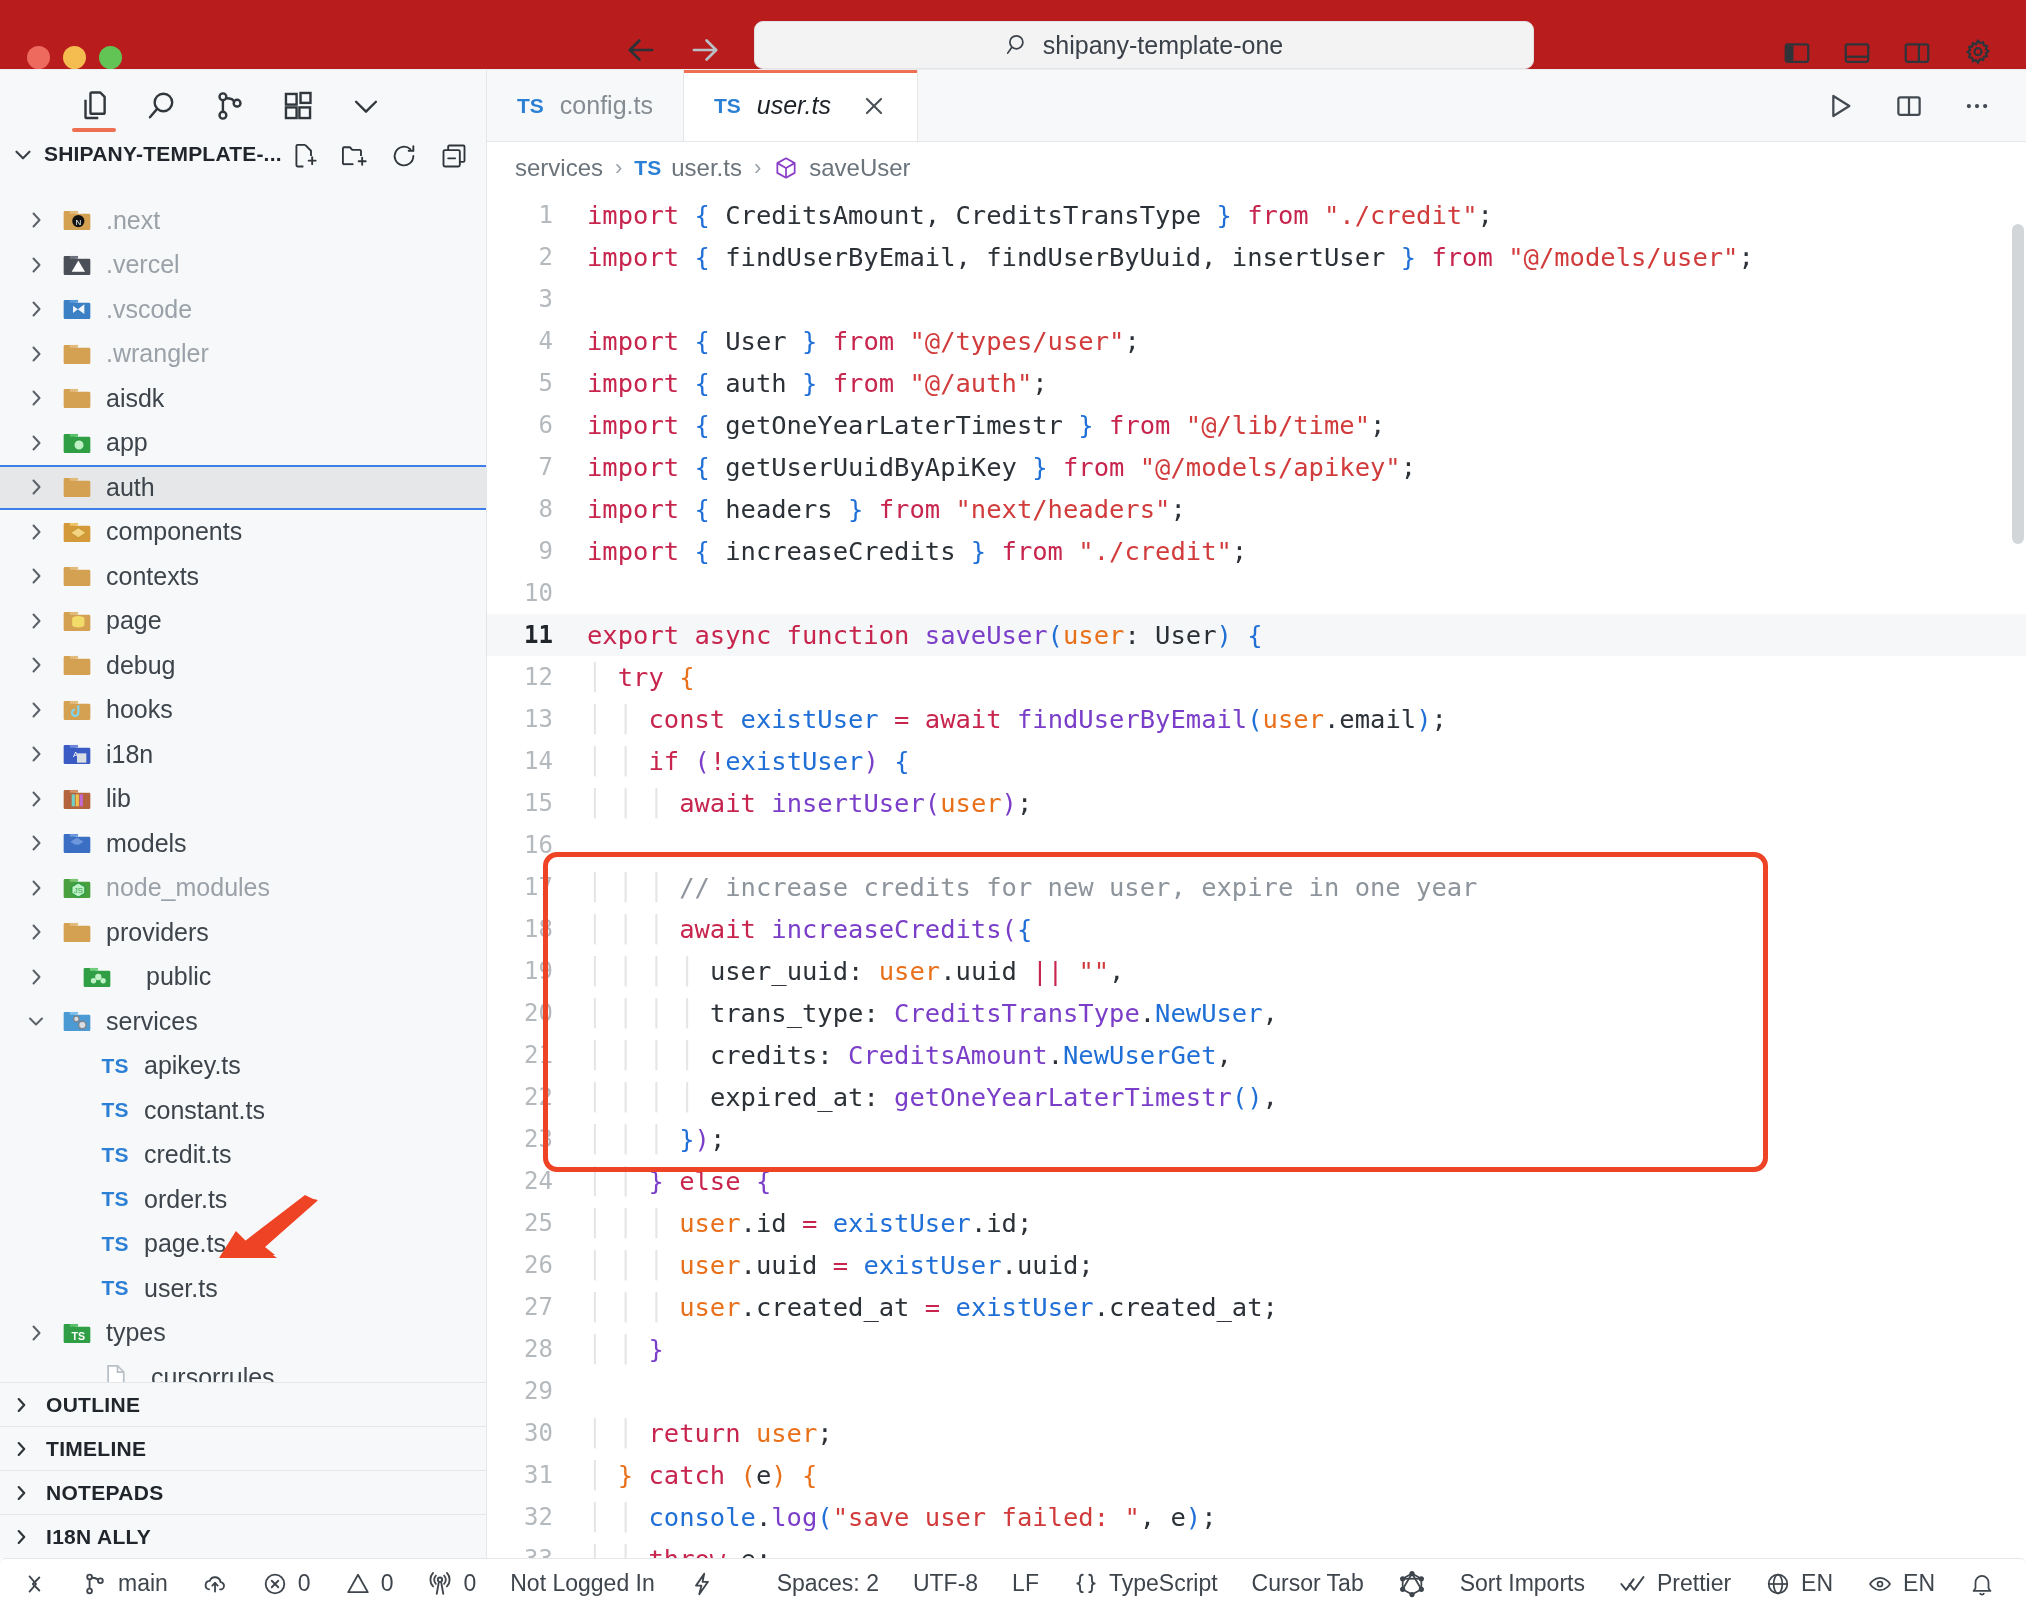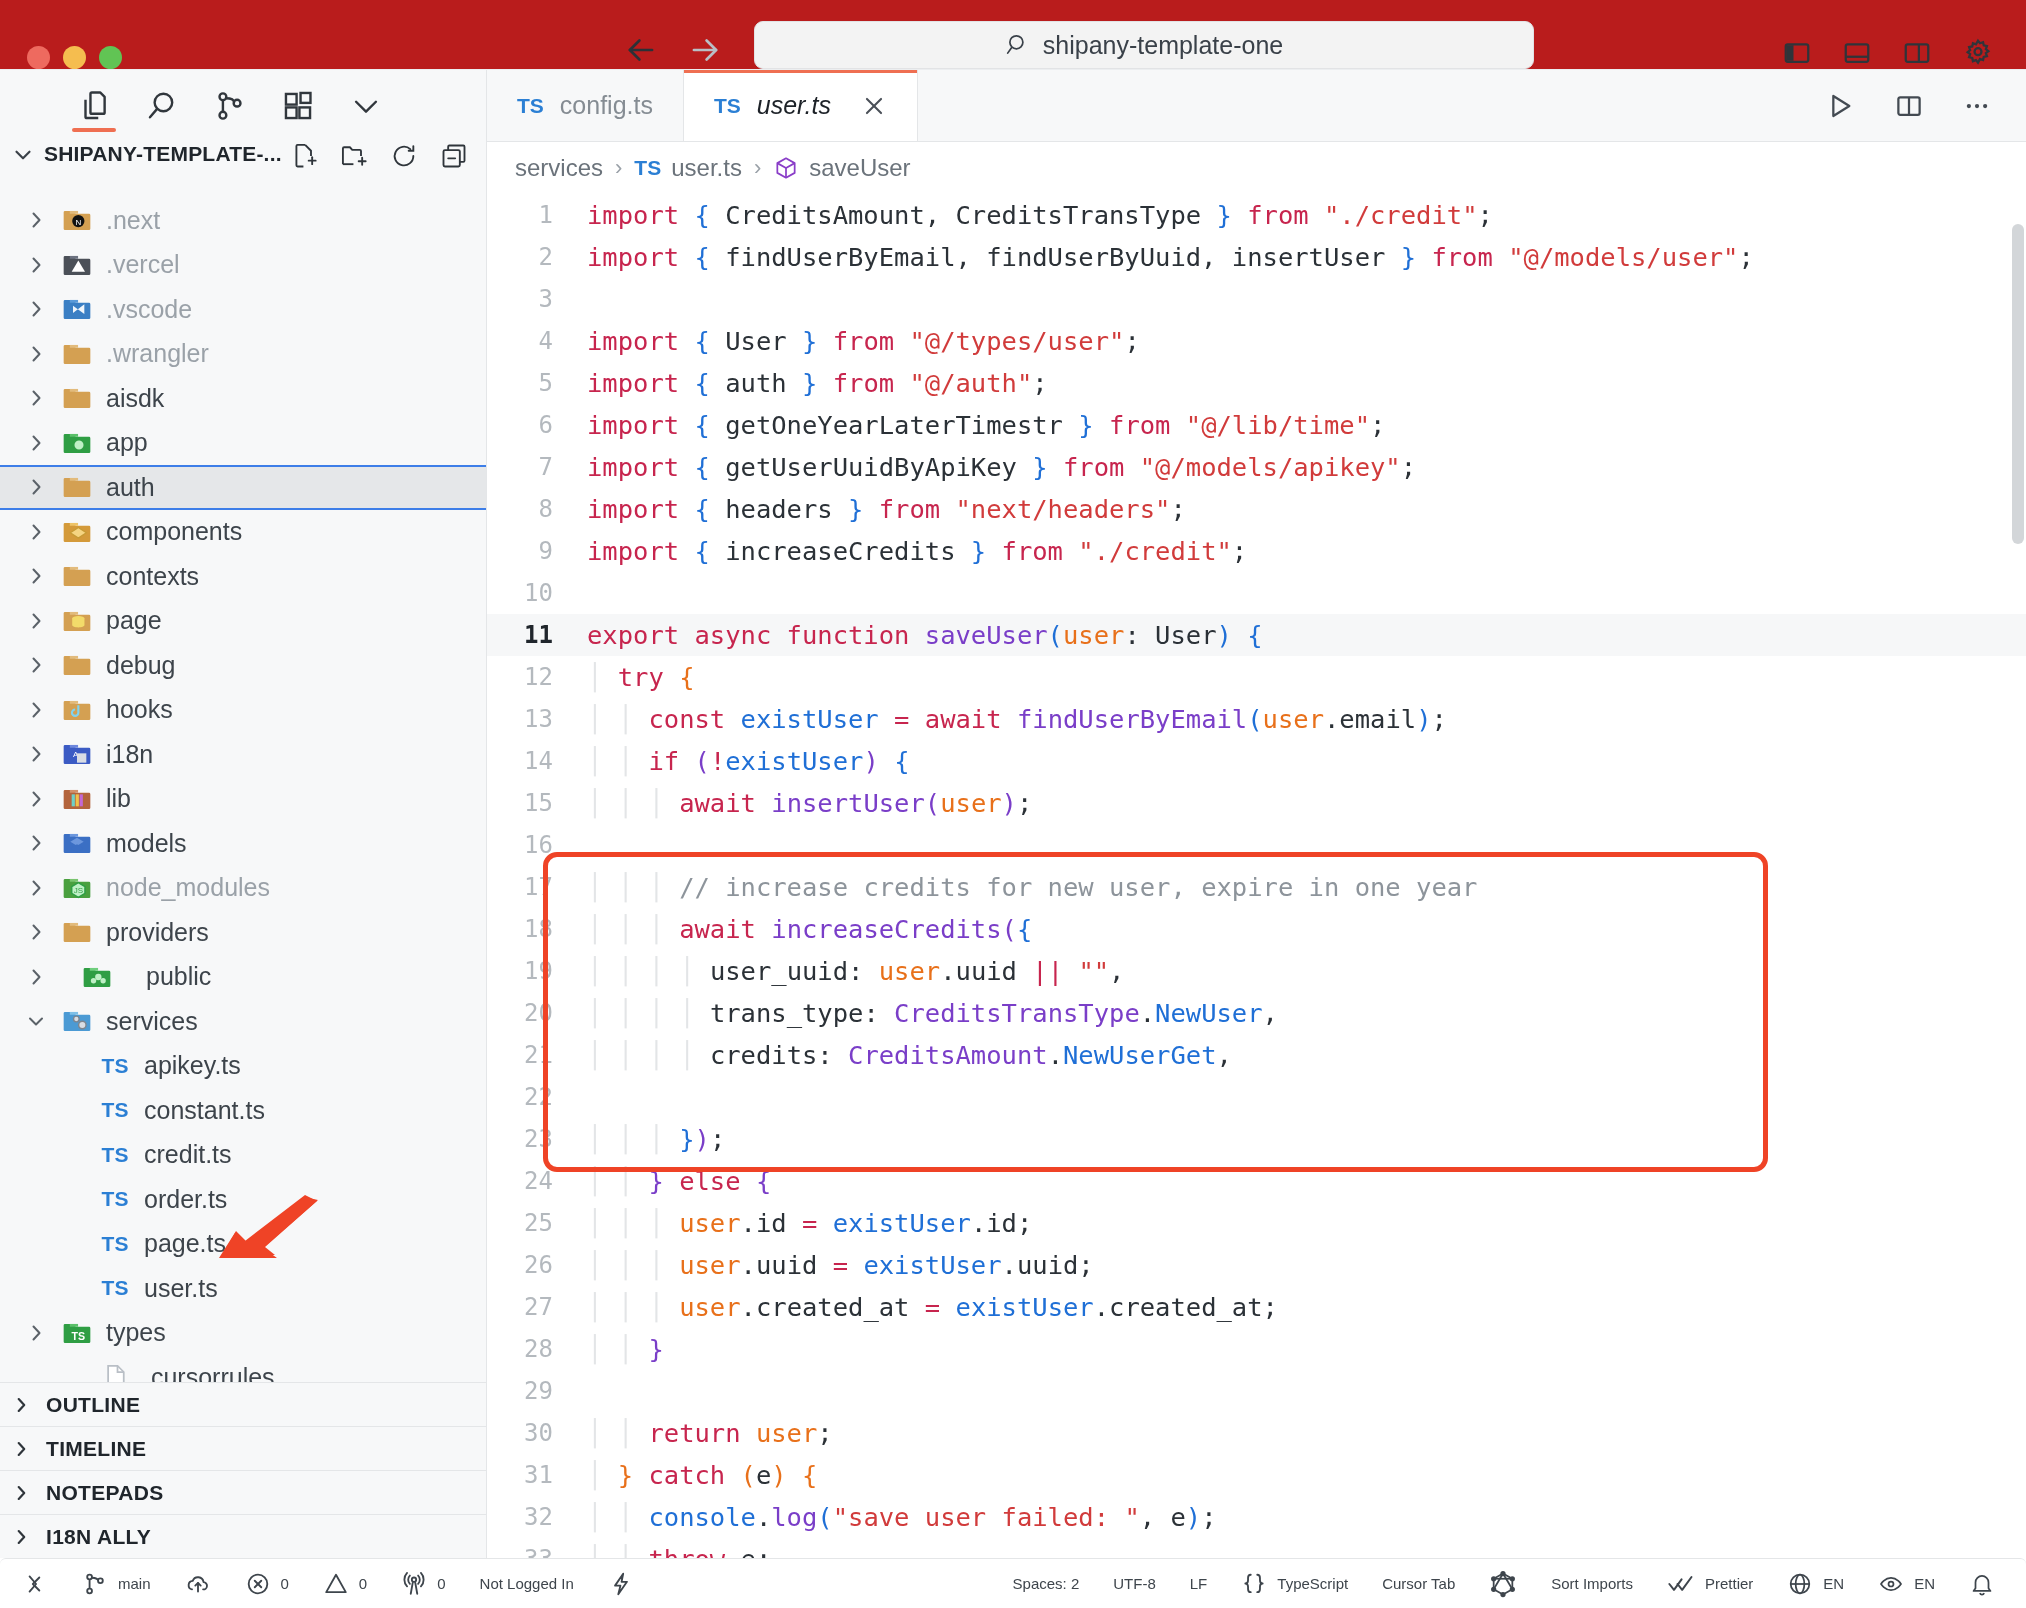--- a/index.html
+++ b/index.html
@@ -145,21 +145,21 @@
     pointer-events: none;
   }
   .vscroll {
     position: absolute; right: 2px; width: 12px; background: #d3d6d9; border-radius: 6px;
   }
 
   
   .statusbar {
     height: 50px; flex: 0 0 50px; background: #ffffff;
     border-top: 1px solid #e4e6e8;
-    display: flex; align-items: center; font-size: 15px; color: #3e454c; border-radius: 6px;
+    display: flex; align-items: center; font-size: 23px; color: #3e454c; border-radius: 6px;
   }
   .sitem { display: flex; align-items: center; gap: 10px; padding: 0 17px; white-space: nowrap; }
   .sitem.first { padding-left: 22px; }
   .sb-left { display: flex; align-items: center; }
   .sb-right { margin-left: auto; display: flex; align-items: center; padding-right: 14px; }
 
   
   .arrow-ann { position: absolute; pointer-events: none; }
 </style>
 </head>
@@ -782,21 +782,21 @@
             <div class="cline"><span class="lnum">12</span><span class="ctext"><span class="guide">│</span>&nbsp;<span class="kw">try</span><span class="pn"> </span><span class="br3">{</span></span></div>
             <div class="cline"><span class="lnum">13</span><span class="ctext"><span class="guide">│</span>&nbsp;<span class="guide">│</span>&nbsp;<span class="kw">const</span><span class="prop"> existUser</span><span class="op"> =</span><span class="kw"> await</span><span class="fn"> findUserByEmail</span><span class="br1">(</span><span class="var">user</span><span class="pn">.email</span><span class="br1">)</span><span class="pn">;</span></span></div>
             <div class="cline"><span class="lnum">14</span><span class="ctext"><span class="guide">│</span>&nbsp;<span class="guide">│</span>&nbsp;<span class="kw">if</span><span class="pn"> </span><span class="br2">(</span><span class="op">!</span><span class="prop">existUser</span><span class="br2">)</span><span class="pn"> </span><span class="br1">{</span></span></div>
             <div class="cline"><span class="lnum">15</span><span class="ctext"><span class="guide">│</span>&nbsp;<span class="guide">│</span>&nbsp;<span class="guide">│</span>&nbsp;<span class="kw">await</span><span class="fn"> insertUser</span><span class="br2">(</span><span class="var">user</span><span class="br2">)</span><span class="pn">;</span></span></div>
             <div class="cline"><span class="lnum">16</span><span class="ctext"></span></div>
             <div class="cline"><span class="lnum">17</span><span class="ctext"><span class="guide">│</span>&nbsp;<span class="guide">│</span>&nbsp;<span class="guide">│</span>&nbsp;<span class="cmt">// increase credits for new user, expire in one year</span></span></div>
             <div class="cline"><span class="lnum">18</span><span class="ctext"><span class="guide">│</span>&nbsp;<span class="guide">│</span>&nbsp;<span class="guide">│</span>&nbsp;<span class="kw">await</span><span class="fn"> increaseCredits</span><span class="br2">(</span><span class="br1">{</span></span></div>
             <div class="cline"><span class="lnum">19</span><span class="ctext"><span class="guide">│</span>&nbsp;<span class="guide">│</span>&nbsp;<span class="guide">│</span>&nbsp;<span class="guide">│</span>&nbsp;<span class="pn">user_uuid: </span><span class="var">user</span><span class="pn">.uuid </span><span class="op">||</span><span class="str"> ""</span><span class="pn">,</span></span></div>
             <div class="cline"><span class="lnum">20</span><span class="ctext"><span class="guide">│</span>&nbsp;<span class="guide">│</span>&nbsp;<span class="guide">│</span>&nbsp;<span class="guide">│</span>&nbsp;<span class="pn">trans_type: </span><span class="fn">CreditsTransType</span><span class="pn">.</span><span class="prop">NewUser</span><span class="pn">,</span></span></div>
             <div class="cline"><span class="lnum">21</span><span class="ctext"><span class="guide">│</span>&nbsp;<span class="guide">│</span>&nbsp;<span class="guide">│</span>&nbsp;<span class="guide">│</span>&nbsp;<span class="pn">credits: </span><span class="fn">CreditsAmount</span><span class="pn">.</span><span class="prop">NewUserGet</span><span class="pn">,</span></span></div>
-            <div class="cline"><span class="lnum">22</span></div>
+            <div class="cline"><span class="lnum">22</span><span class="ctext"><span class="guide">│</span>&nbsp;<span class="guide">│</span>&nbsp;<span class="guide">│</span>&nbsp;<span class="guide">│</span>&nbsp;<span class="pn">expired_at: </span><span class="fn">getOneYearLaterTimestr</span><span class="br1">()</span><span class="pn">,</span></span></div>
             <div class="cline"><span class="lnum">23</span><span class="ctext"><span class="guide">│</span>&nbsp;<span class="guide">│</span>&nbsp;<span class="guide">│</span>&nbsp;<span class="br1">}</span><span class="br2">)</span><span class="pn">;</span></span></div>
             <div class="cline"><span class="lnum">24</span><span class="ctext"><span class="guide">│</span>&nbsp;<span class="guide">│</span>&nbsp;<span class="br2">}</span><span class="kw"> else</span><span class="pn"> </span><span class="br2">{</span></span></div>
             <div class="cline"><span class="lnum">25</span><span class="ctext"><span class="guide">│</span>&nbsp;<span class="guide">│</span>&nbsp;<span class="guide">│</span>&nbsp;<span class="var">user</span><span class="pn">.id</span><span class="op"> = </span><span class="prop">existUser</span><span class="pn">.id;</span></span></div>
             <div class="cline"><span class="lnum">26</span><span class="ctext"><span class="guide">│</span>&nbsp;<span class="guide">│</span>&nbsp;<span class="guide">│</span>&nbsp;<span class="var">user</span><span class="pn">.uuid</span><span class="op"> = </span><span class="prop">existUser</span><span class="pn">.uuid;</span></span></div>
             <div class="cline"><span class="lnum">27</span><span class="ctext"><span class="guide">│</span>&nbsp;<span class="guide">│</span>&nbsp;<span class="guide">│</span>&nbsp;<span class="var">user</span><span class="pn">.created_at</span><span class="op"> = </span><span class="prop">existUser</span><span class="pn">.created_at;</span></span></div>
             <div class="cline"><span class="lnum">28</span><span class="ctext"><span class="guide">│</span>&nbsp;<span class="guide">│</span>&nbsp;<span class="br2">}</span></span></div>
             <div class="cline"><span class="lnum">29</span><span class="ctext"></span></div>
             <div class="cline"><span class="lnum">30</span><span class="ctext"><span class="guide">│</span>&nbsp;<span class="guide">│</span>&nbsp;<span class="kw">return</span><span class="var"> user</span><span class="pn">;</span></span></div>
             <div class="cline"><span class="lnum">31</span><span class="ctext"><span class="guide">│</span>&nbsp;<span class="br3">}</span><span class="kw"> catch</span><span class="pn"> </span><span class="br3">(</span><span class="pn">e</span><span class="br3">)</span><span class="pn"> </span><span class="br3">{</span></span></div>
             <div class="cline"><span class="lnum">32</span><span class="ctext"><span class="guide">│</span>&nbsp;<span class="guide">│</span>&nbsp;<span class="prop">console</span><span class="pn">.</span><span class="fn">log</span><span class="br1">(</span><span class="str">"save user failed: "</span><span class="pn">, e</span><span class="br1">)</span><span class="pn">;</span></span></div>

